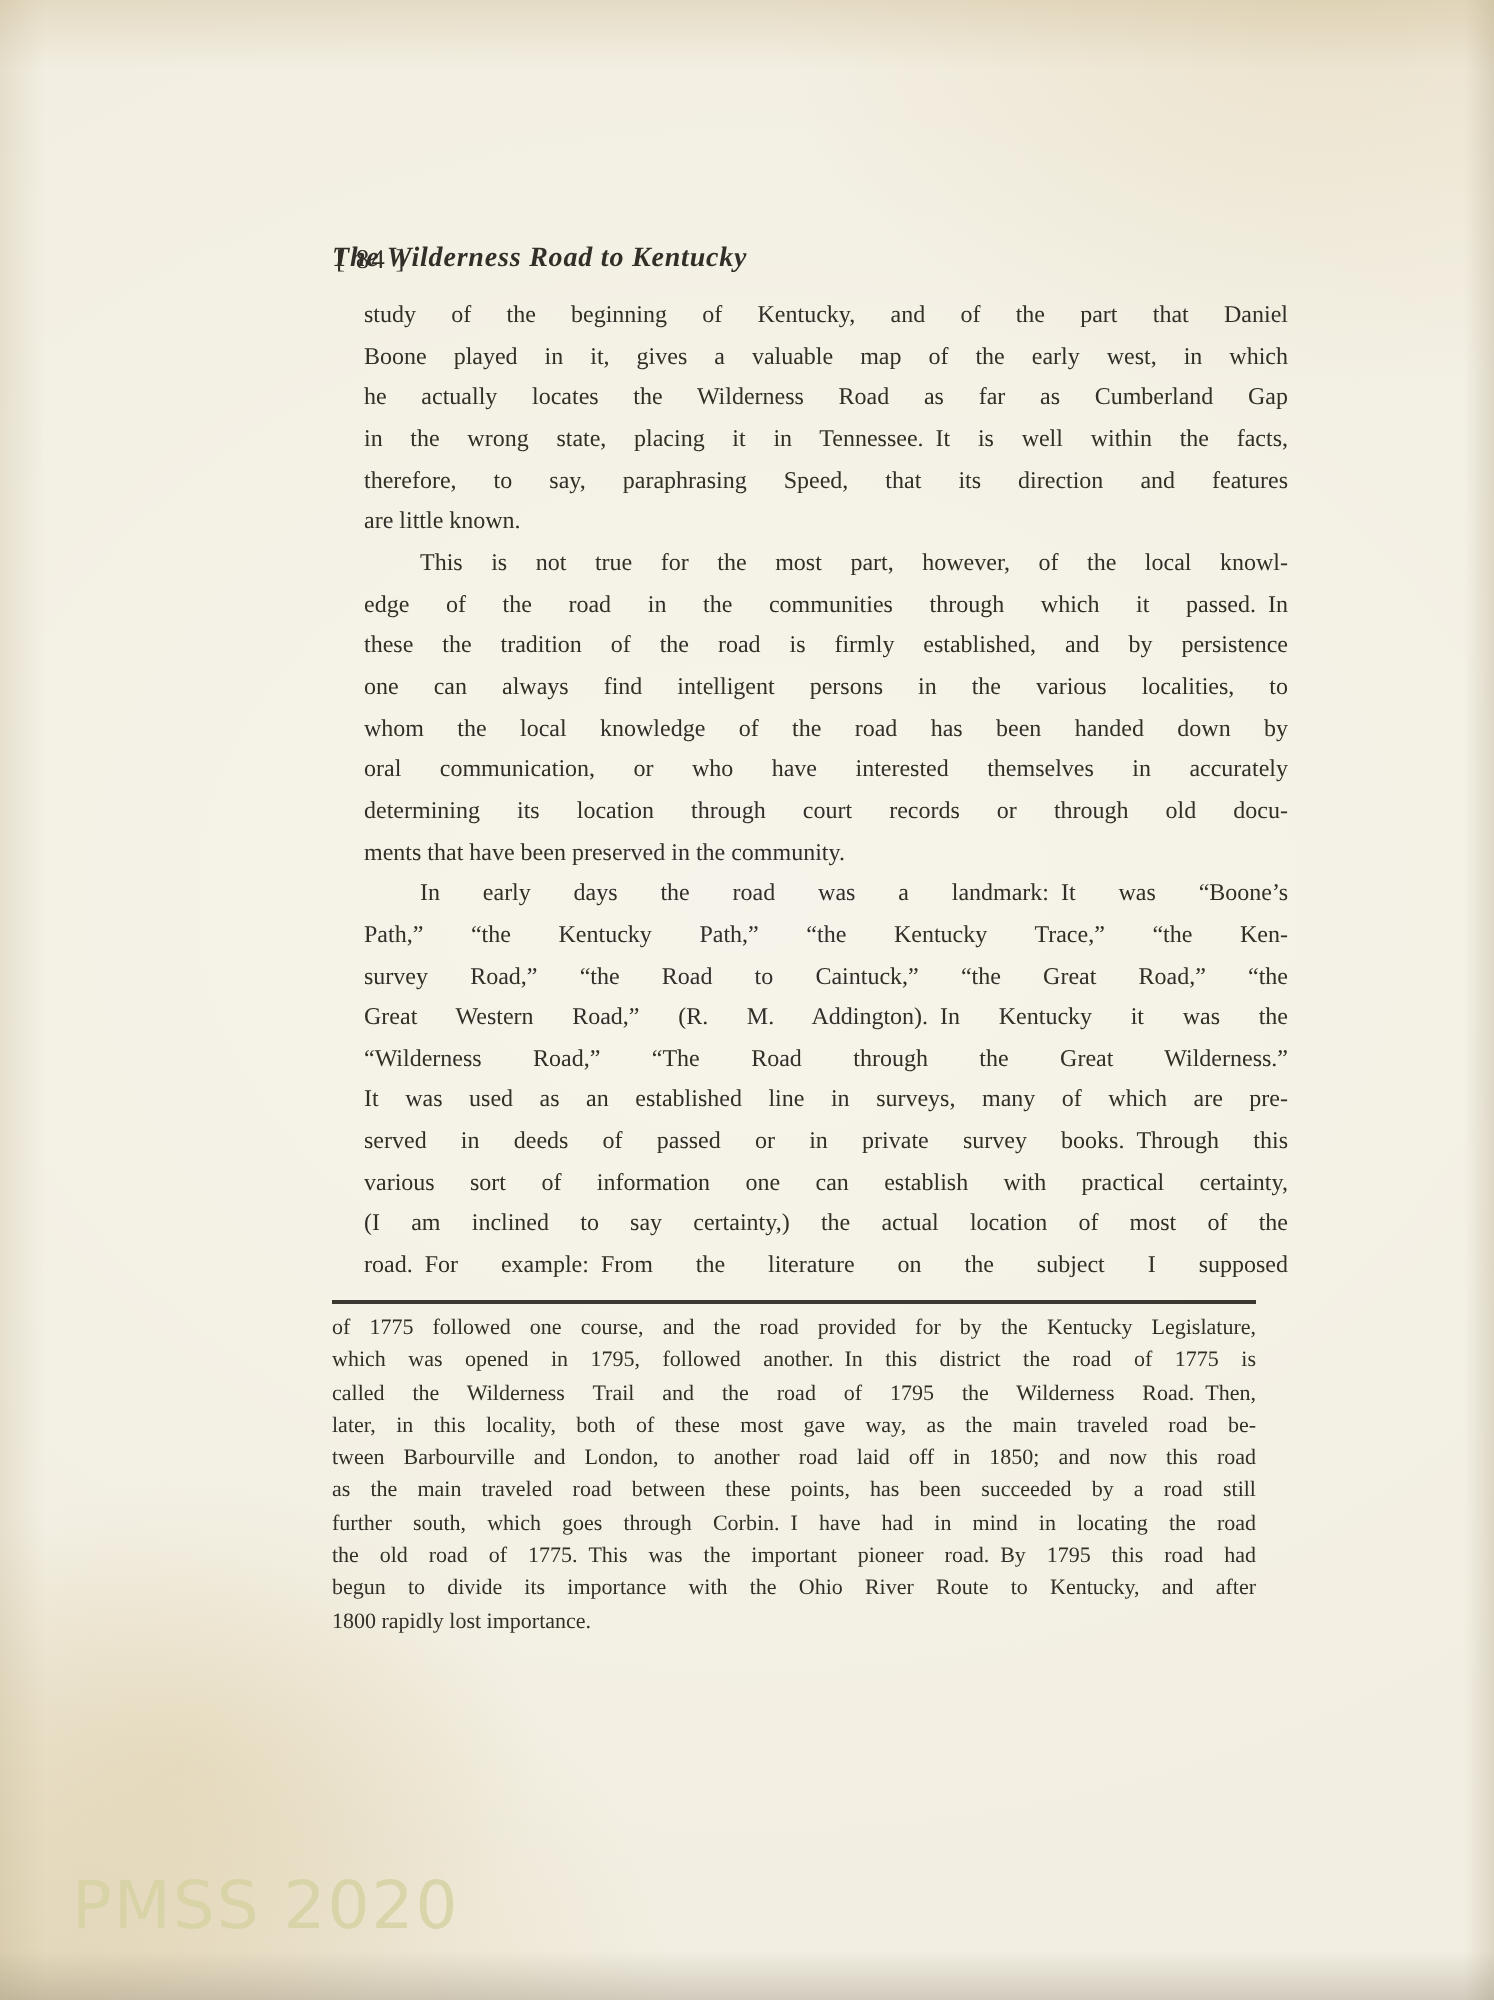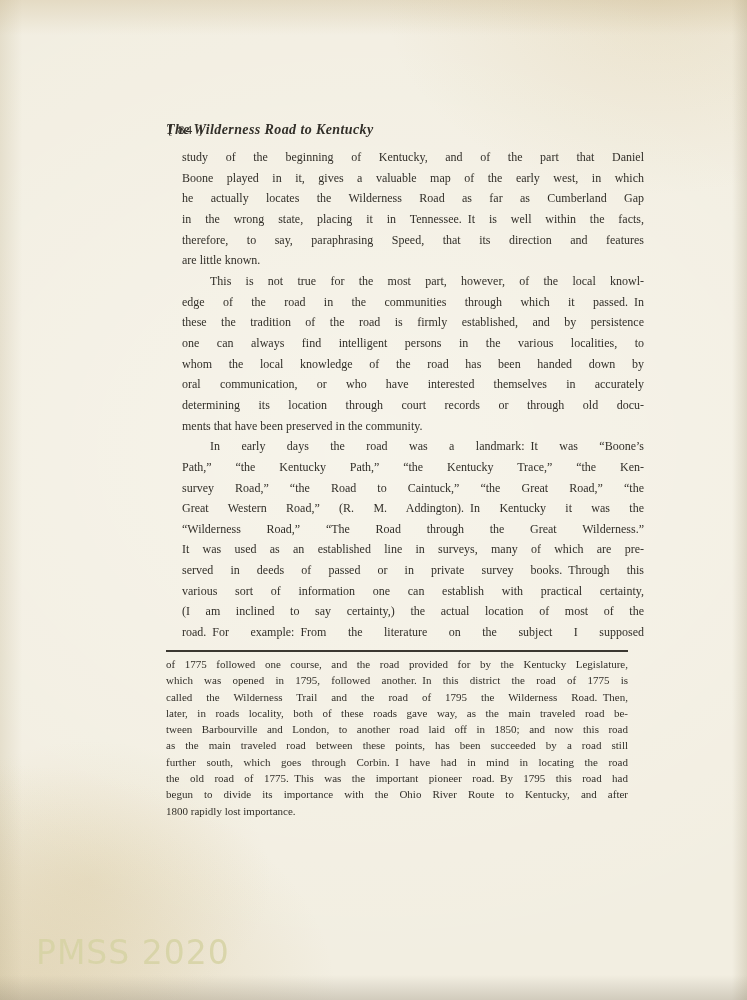--- a/index.html
+++ b/index.html
@@ -86,21 +86,21 @@
           <div class="line line-last">road. For example: From the literature on the subject I supposed</div>
         </div>
     </div>
 
     <div class="footnote-rule"></div>
 
     <div class="footnote short-last">
         <div class="line">of 1775 followed one course, and the road provided for by the Kentucky Legislature,</div>
         <div class="line">which was opened in 1795, followed another. In this district the road of 1775 is</div>
         <div class="line">called the Wilderness Trail and the road of 1795 the Wilderness Road. Then,</div>
-        <div class="line">later, in roads locality, both of these roads gave way, as the main traveled road be-</div>
+        <div class="line">later, in this locality, both of these most gave way, as the main traveled road be-</div>
         <div class="line">tween Barbourville and London, to another road laid off in 1850; and now this road</div>
         <div class="line">as the main traveled road between these points, has been succeeded by a road still</div>
         <div class="line">further south, which goes through Corbin. I have had in mind in locating the road</div>
         <div class="line">the old road of 1775. This was the important pioneer road. By 1795 this road had</div>
         <div class="line">begun to divide its importance with the Ohio River Route to Kentucky, and after</div>
         <div class="line line-last">1800 rapidly lost importance.</div>
       </div>
 
   </div>
 

